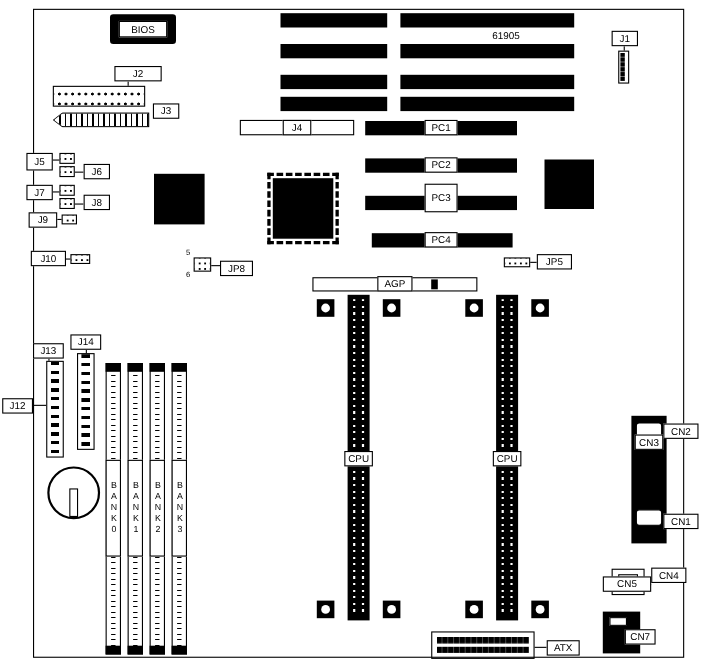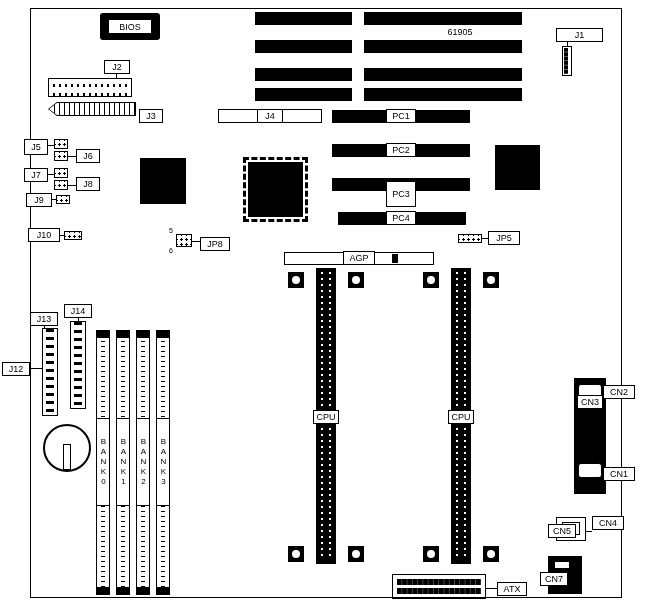--- a/index.html
+++ b/index.html
@@ -65,30 +65,30 @@
   <div class="abs black" style="left:364px;top:40px;width:158px;height:13px"></div>
   <div class="abs black" style="left:255px;top:68px;width:97px;height:13px"></div>
   <div class="abs black" style="left:364px;top:68px;width:158px;height:13px"></div>
   <div class="abs black" style="left:255px;top:88px;width:97px;height:13px"></div>
   <div class="abs black" style="left:364px;top:88px;width:158px;height:13px"></div>
   <div class="abs" style="left:428px;top:27px;width:64px;font-size:9px;text-align:center">61905</div>
 
   <div class="abs chip" style="left:100px;top:13px;width:60px;height:27px;border-radius:3px"></div>
   <div class="label" style="left:108px;top:19px;width:44px;height:15px">BIOS</div>
 
-  <div class="label" style="left:556px;top:28px;width:47px;height:14px">J1</div>
+  <div class="label" style="left:556px;top:28px;width:24px;height:14px">J1</div>
   <div class="cl" style="left:567px;top:42px;width:1px;height:4px"></div>
   <div class="abs pinstrip-v" style="left:562px;top:46px;width:10px;height:30px"></div>
 
-  <div class="label" style="left:104px;top:60px;width:26px;height:14px">J2</div>
+  <div class="label" style="left:104px;top:60px;width:43px;height:14px">J2</div>
   <div class="cl" style="left:116px;top:74px;width:1px;height:4px"></div>
   <div class="abs j2-conn" style="left:48px;top:78px;width:84px;height:19px"></div>
 
   <div class="abs j3-shape" style="left:48px;top:102px;width:88px;height:14px"></div>
-  <div class="label" style="left:139px;top:109px;width:24px;height:14px">J3</div>
+  <div class="label" style="left:139px;top:94px;width:24px;height:14px">J3</div>
 
   <div class="label" style="left:24px;top:139px;width:24px;height:16px">J5</div>
   <div class="cl" style="left:48px;top:145px;width:6px;height:1px"></div>
   <div class="abs jmp" style="left:54px;top:139px;width:14px;height:10px"></div>
   <div class="abs jmp" style="left:54px;top:151px;width:14px;height:10px"></div>
   <div class="cl" style="left:68px;top:156px;width:8px;height:1px"></div>
   <div class="label" style="left:76px;top:149px;width:24px;height:14px">J6</div>
 
   <div class="label" style="left:24px;top:168px;width:24px;height:14px">J7</div>
   <div class="cl" style="left:48px;top:174px;width:6px;height:1px"></div>
@@ -120,21 +120,21 @@
   <div class="abs chip" style="left:495px;top:145px;width:45px;height:45px"></div>
 
   <div class="abs slot" style="left:218px;top:109px;width:104px;height:14px"></div>
   <div class="label" style="left:257px;top:109px;width:26px;height:14px">J4</div>
 
   <div class="abs black" style="left:332px;top:110px;width:138px;height:13px"></div>
   <div class="label" style="left:386px;top:109px;width:30px;height:14px">PC1</div>
   <div class="abs black" style="left:332px;top:144px;width:138px;height:13px"></div>
   <div class="label" style="left:386px;top:143px;width:30px;height:14px">PC2</div>
   <div class="abs black" style="left:332px;top:178px;width:138px;height:13px"></div>
-  <div class="label" style="left:386px;top:181px;width:30px;height:26px">PC3</div>
+  <div class="label" style="left:386px;top:167px;width:30px;height:26px">PC3</div>
   <div class="abs black" style="left:338px;top:212px;width:128px;height:13px"></div>
   <div class="label" style="left:386px;top:211px;width:30px;height:14px">PC4</div>
 
   <div class="abs slot" style="left:284px;top:252px;width:150px;height:13px"></div>
   <div class="abs black" style="left:392px;top:254px;width:6px;height:9px"></div>
   <div class="label" style="left:343px;top:251px;width:32px;height:14px">AGP</div>
 
   <div class="abs bracket" style="left:288px;top:272px;width:16px;height:16px"></div>
   <div class="abs bracket" style="left:348px;top:272px;width:16px;height:16px"></div>
   <div class="abs bracket" style="left:288px;top:546px;width:16px;height:16px"></div>
@@ -185,25 +185,25 @@
 
   <div class="abs black" style="left:574px;top:378px;width:32px;height:116px"></div>
   <div class="abs dsub" style="left:578px;top:384px;width:24px;height:15px"></div>
   <div class="label" style="left:603px;top:385px;width:32px;height:14px">CN2</div>
   <div class="label" style="left:577px;top:395px;width:26px;height:14px">CN3</div>
   <div class="abs dsub" style="left:578px;top:463px;width:24px;height:15px"></div>
   <div class="label" style="left:603px;top:467px;width:32px;height:14px">CN1</div>
 
   <div class="abs slot" style="left:556px;top:517px;width:30px;height:24px"></div>
   <div class="abs slot" style="left:562px;top:522px;width:18px;height:13px"></div>
-  <div class="label" style="left:548px;top:524px;width:28px;height:14px">CN5</div>
+  <div class="label" style="left:548px;top:524px;width:44px;height:14px">CN5</div>
   <div class="cl" style="left:586px;top:531px;width:6px;height:1px"></div>
   <div class="label" style="left:592px;top:516px;width:32px;height:14px">CN4</div>
 
   <div class="abs black" style="left:548px;top:556px;width:34px;height:38px"></div>
   <div class="abs slot" style="left:554px;top:561px;width:16px;height:8px"></div>
-  <div class="label" style="left:540px;top:572px;width:28px;height:14px">CN7</div>
+  <div class="label" style="left:568px;top:572px;width:28px;height:14px">CN7</div>
 
   <div class="abs atx-grid" style="left:392px;top:574px;width:94px;height:25px"></div>
   <div class="cl" style="left:486px;top:588px;width:11px;height:1px"></div>
   <div class="label" style="left:497px;top:582px;width:30px;height:14px">ATX</div>
 
 </div>
 
 </body></html>

